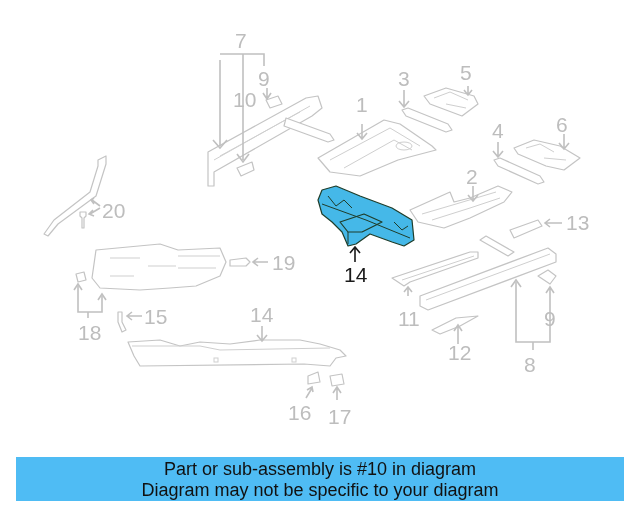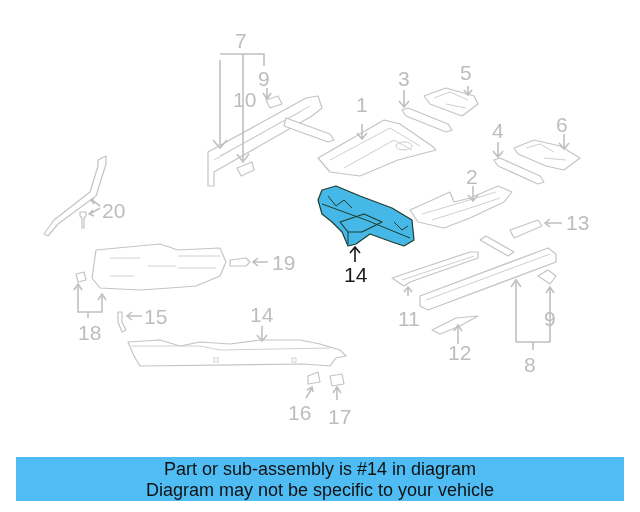--- a/index.html
+++ b/index.html
@@ -180,15 +180,15 @@
     <path class="hl-detail" d="M348,232 L348,244"></path>
   </g>
   <path class="lead-hl" d="M355,262 L355,248 M350,253 L355,247 L360,253"></path>
   <text class="callout-hl" x="344" y="282" style="display:none">14</text>
   <text class="callout-hl" x="344" y="282">
     <tspan>14</tspan>
   </text>
 </svg>
 
 <div id="banner">
-  <div>Part or sub-assembly is #14 in diagram</div>
-  <div>Diagram may not be specific to your vehicle</div>
+  <div>Part or sub-assembly is #10 in diagram</div>
+  <div>Diagram may not be specific to your diagram</div>
 </div>
 
 </body></html>

